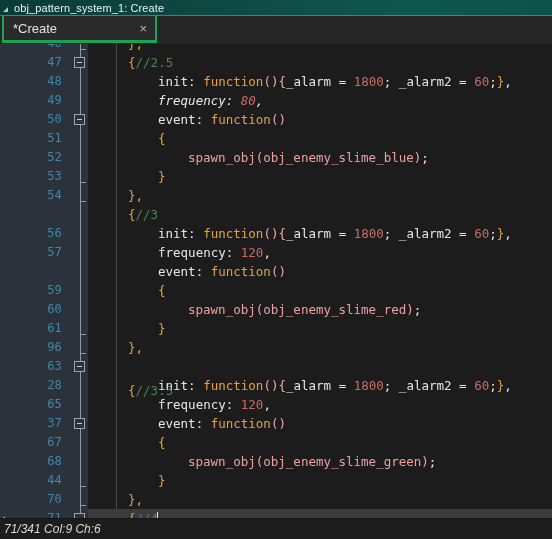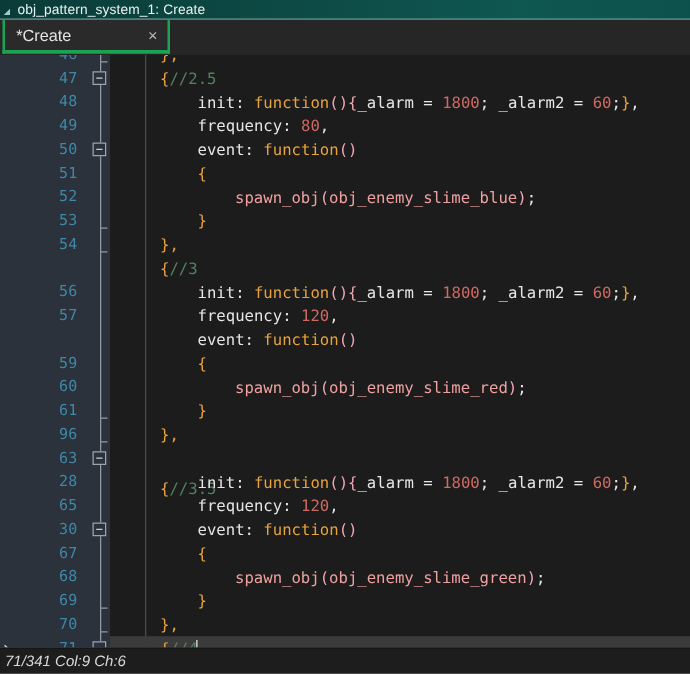--- a/index.html
+++ b/index.html
@@ -8,21 +8,21 @@
   }
   body {
     width: 552px; height: 539px;
     overflow: hidden;
     font-family: "DejaVu Sans Mono", monospace;
   }
 
   #app {
     position: relative;
     width: 552px; height: 539px;
-    background: #e5e5e5;
+    background: #84cc16;
     display: flex;
     flex-direction: column;
   }
 
   
   .titlebar {
     height: 16px;
     flex: 0 0 16px;
     background: linear-gradient(90deg, #0a3b38 0%, #0d4944 40%, #0f5751 75%, #0d514c 100%);
     border-bottom: 1px solid #2f8a7f;
@@ -52,21 +52,21 @@
   .tabstrip {
     height: 28px;
     flex: 0 0 28px;
     background: #262626;
     position: relative;
     box-sizing: border-box;
   }
   .tab {
     position: absolute;
     left: 2px; top: 0px;
-    width: 134px; height: 27px;
+    width: 155px; height: 27px;
     box-sizing: border-box;
     background: #2a2a2a;
     border-left: 2px solid #1aa352;
     border-right: 2px solid #1aa352;
     border-bottom: 3px solid #1aa352;
     display: flex;
     align-items: center;
     padding: 0 6px 0 9px;
   }
   .tab-label {
@@ -298,31 +298,31 @@
           <div class="lnum">63</div>
           <div class="foldbox"></div>
         </div>
         <div class="row" style="top: 332px;">
           <div class="lnum">28</div>
         </div>
         <div class="row" style="top: 351px;">
           <div class="lnum">65</div>
         </div>
         <div class="row" style="top: 370px;">
-          <div class="lnum">30</div>
+          <div class="lnum">37</div>
           <div class="foldbox"></div>
         </div>
         <div class="row" style="top: 389px;">
           <div class="lnum">67</div>
         </div>
         <div class="row" style="top: 408px;">
           <div class="lnum">68</div>
         </div>
         <div class="row" style="top: 427px;">
-          <div class="lnum">69</div>
+          <div class="lnum">44</div>
           <div class="foldend"></div>
         </div>
         <div class="row" style="top: 446px;">
           <div class="lnum">70</div>
           <div class="foldend"></div>
         </div>
         <div class="row active" style="top: 465px;">
           <div class="caretmark">›</div>
           <div class="lnum">71</div>
           <div class="foldbox"></div>
@@ -333,21 +333,21 @@
     <div class="row" style="top: -10px;">
           <div class="code" style="left: 40px;"><span class="t-brace">},</span></div>
         </div>
         <div class="row" style="top: 9px;">
           <div class="code" style="left: 40px;"><span class="t-brace">{</span><span class="t-com">//2.5</span></div>
         </div>
         <div class="row" style="top: 28px;">
           <div class="code" style="left: 70px;"><span class="t-plain">init: </span><span class="t-key">function</span><span class="t-punct">()</span><span class="t-punct">{</span><span class="t-plain">_alarm = </span><span class="t-num">1800</span><span class="t-plain">; _alarm2 = </span><span class="t-num">60</span><span class="t-plain">;</span><span class="t-brace">}</span><span class="t-plain">,</span></div>
         </div>
         <div class="row" style="top: 47px;">
-          <div class="code" style="left: 70px;"><span class="t-plain">frequency: </span><span class="t-num">80</span><span class="t-plain">,</span></div>
+          <div class="code" style="left: 70px; font-style: italic;"><span class="t-plain">frequency: </span><span class="t-num">80</span><span class="t-plain">,</span></div>
         </div>
         <div class="row" style="top: 66px;">
           <div class="code" style="left: 70px;"><span class="t-plain">event: </span><span class="t-key">function</span><span class="t-punct">()</span></div>
         </div>
         <div class="row" style="top: 85px;">
           <div class="code" style="left: 70px;"><span class="t-brace">{</span></div>
         </div>
         <div class="row" style="top: 104px;">
           <div class="code" style="left: 100px;"><span class="t-fn">spawn_obj</span><span class="t-punct">(</span><span class="t-fn">obj_enemy_slime_blue</span><span class="t-punct">)</span><span class="t-plain">;</span></div>
         </div>

